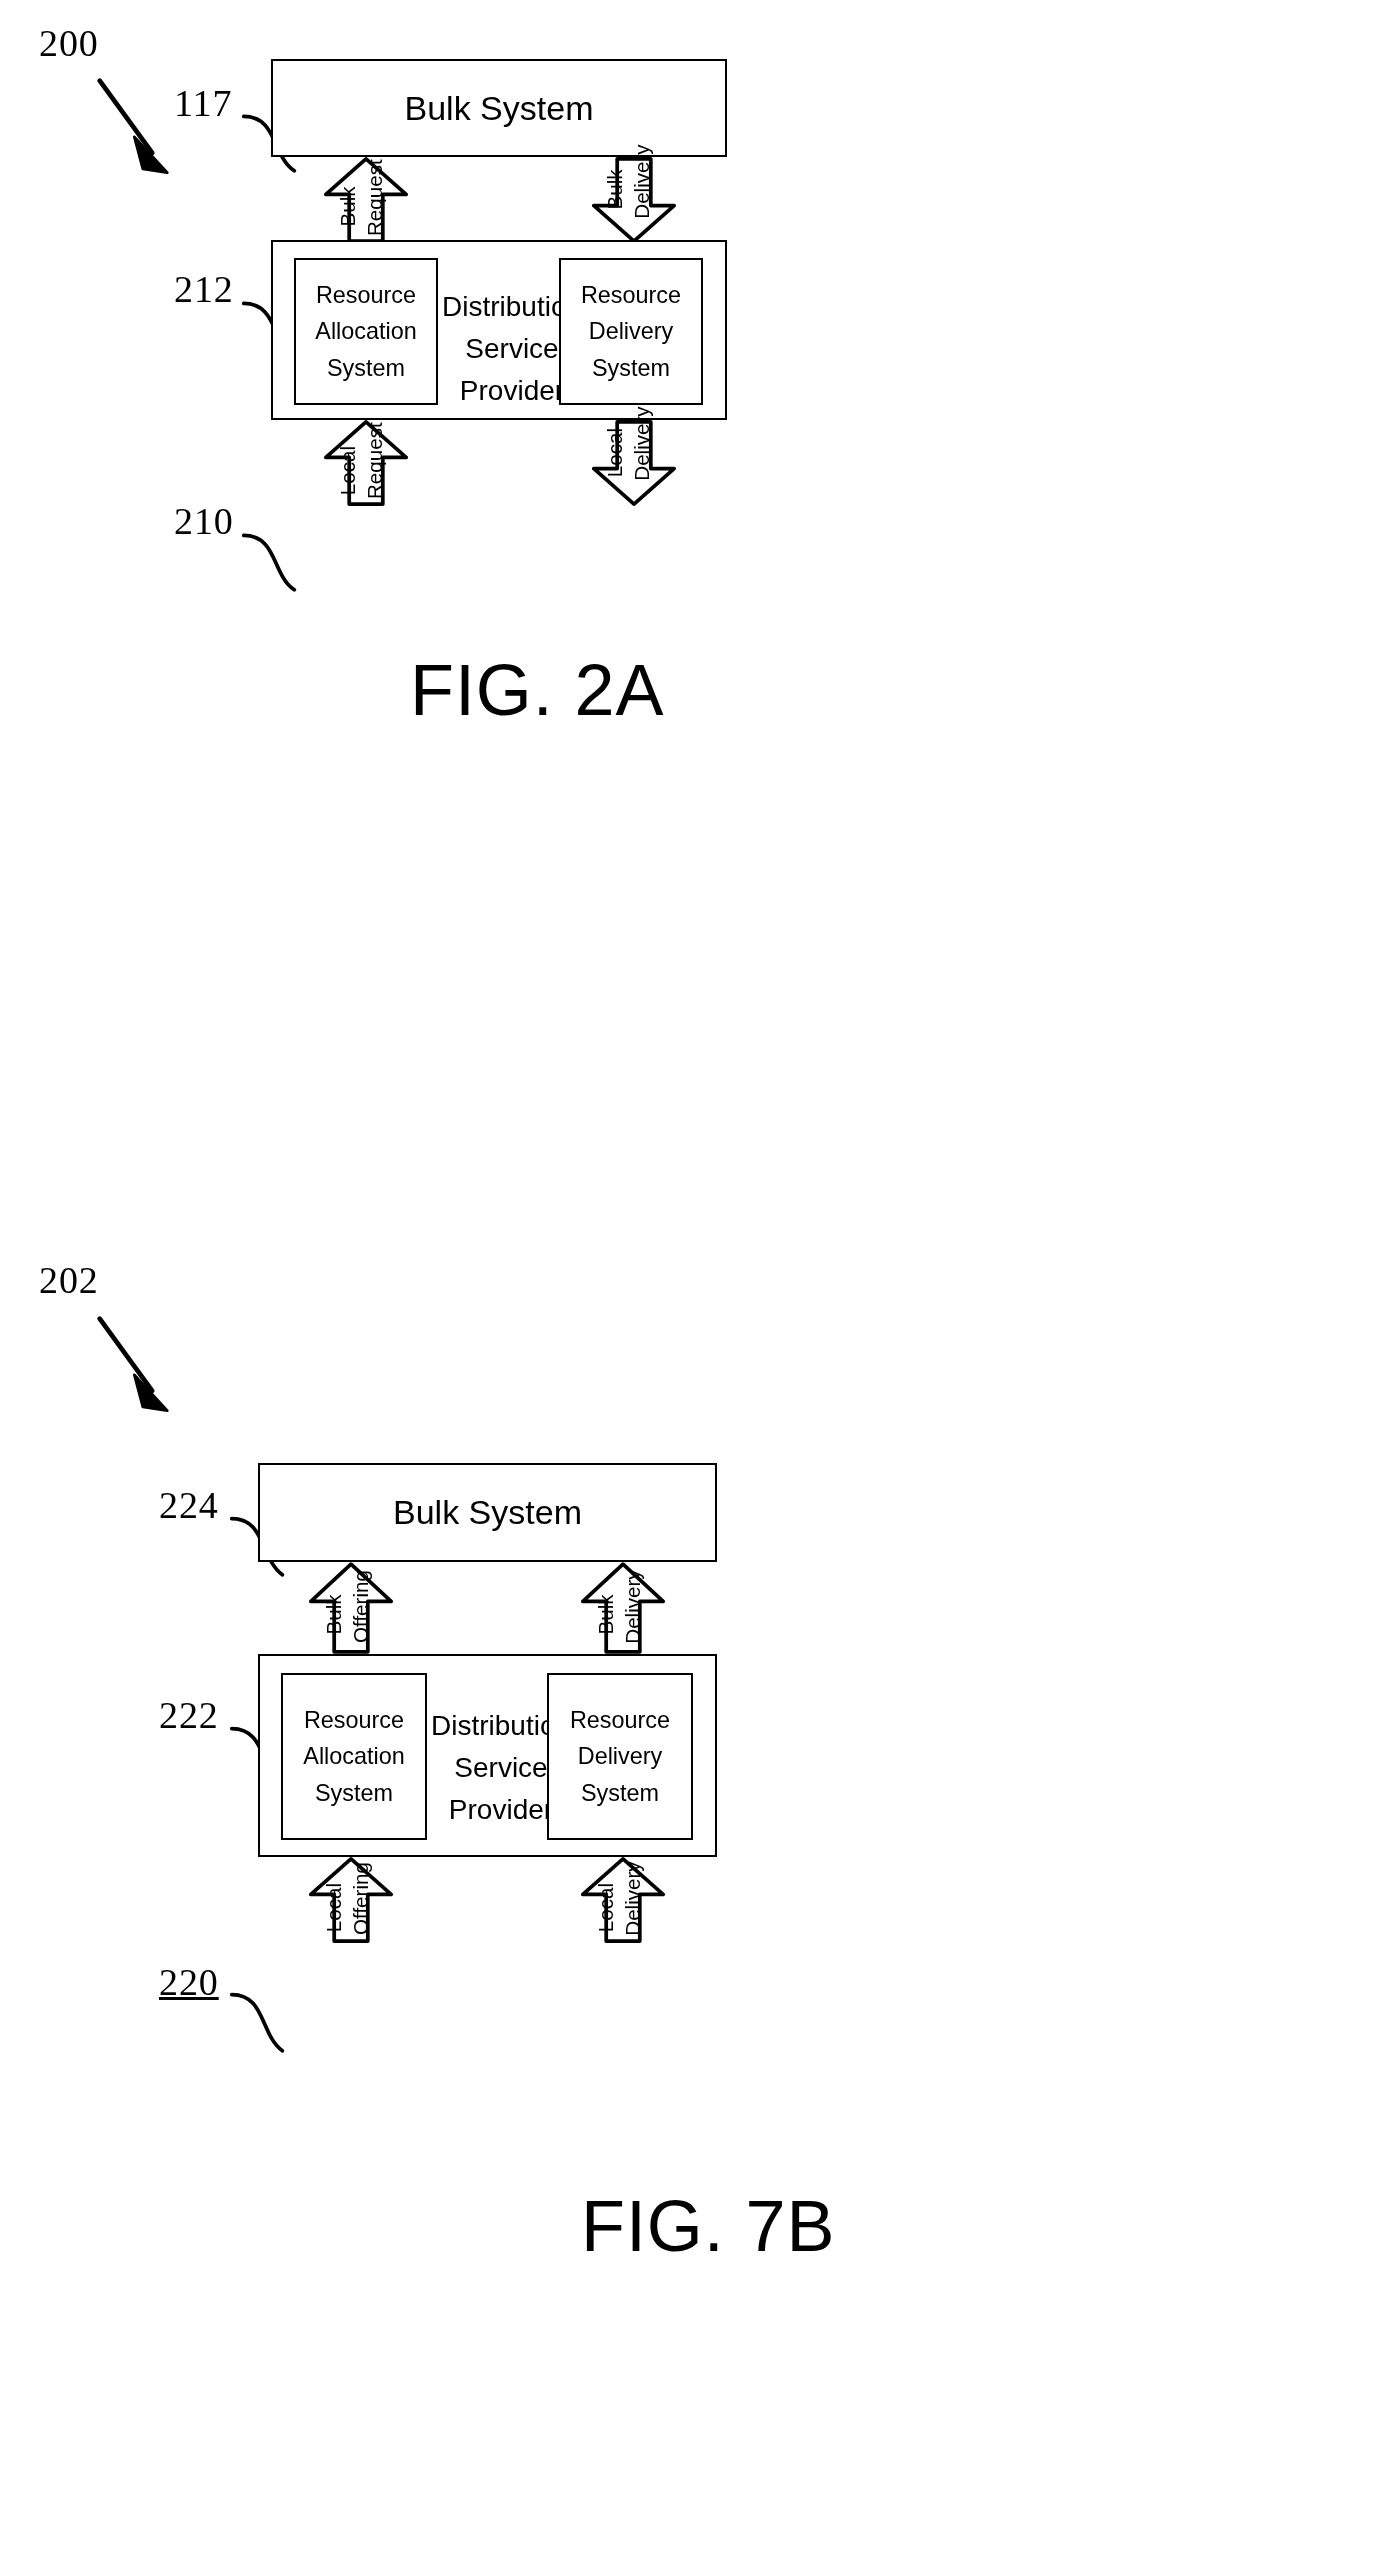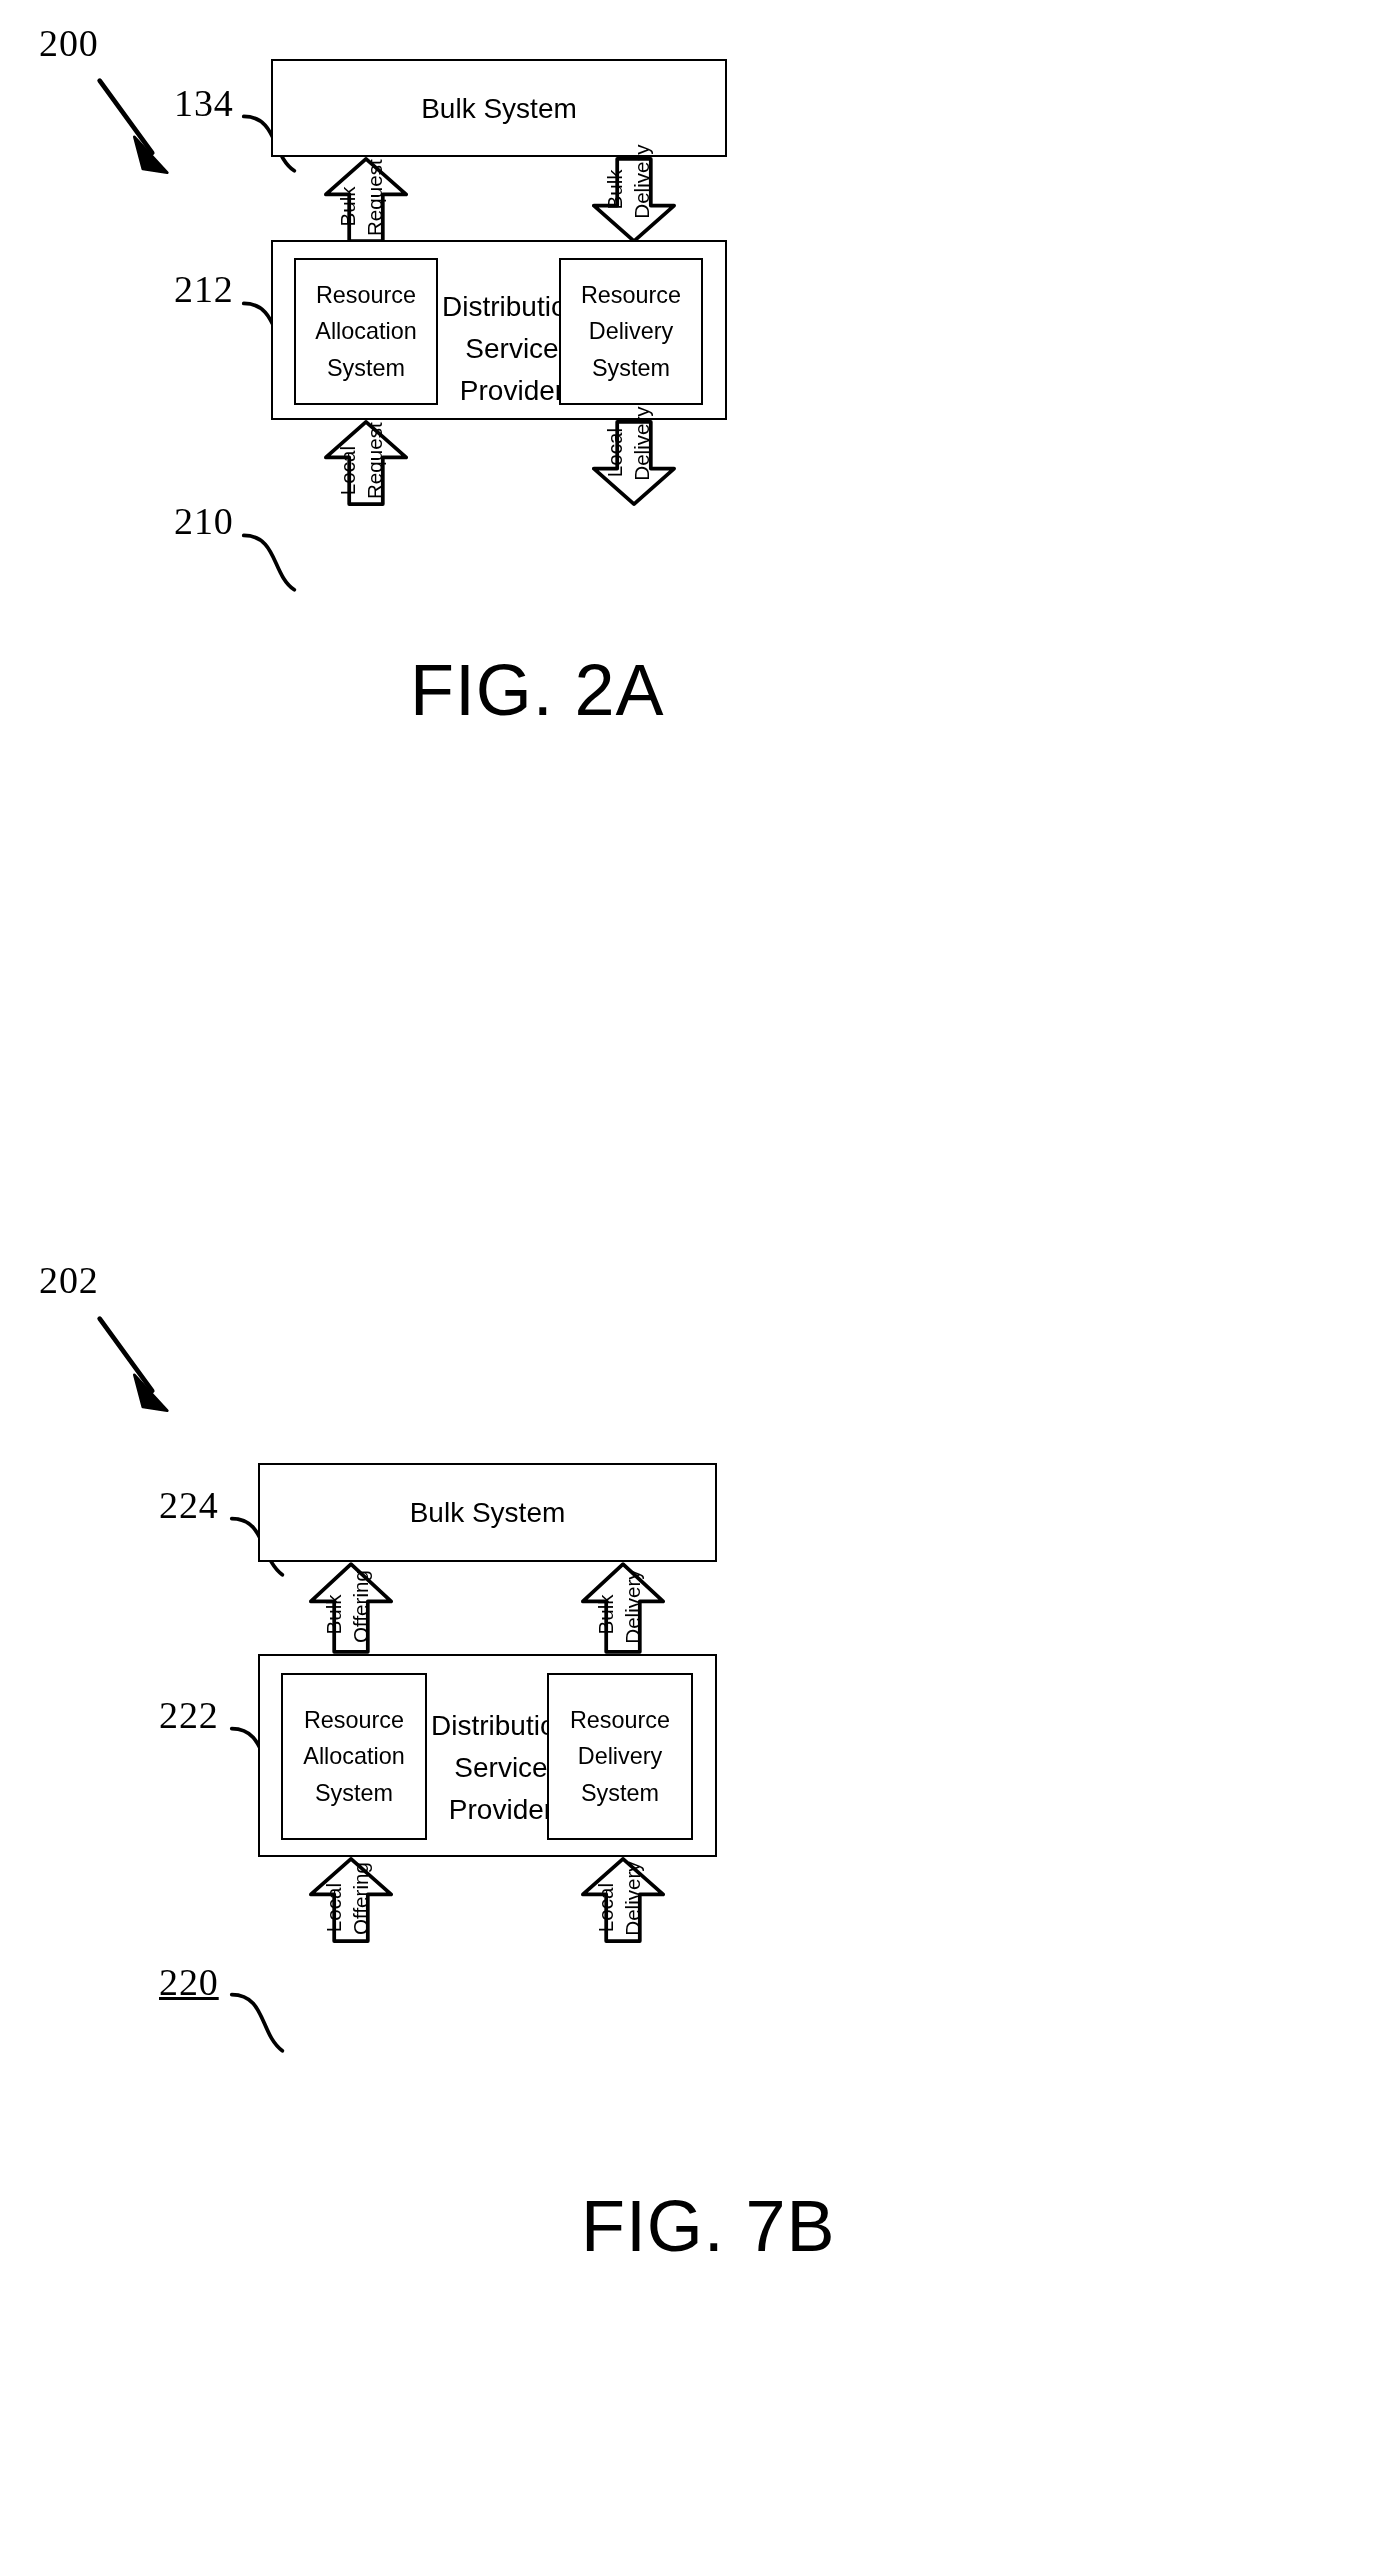--- a/index.html
+++ b/index.html
@@ -39,21 +39,21 @@
     position: absolute;
     border: 2.8px solid #000;
     background: #fff;
     box-sizing: border-box;
     display: flex;
     align-items: center;
     justify-content: center;
   }
   .block-label {
     font-family: "Liberation Sans", sans-serif;
-    font-size: 28px;
+    font-size: 34px;
     color: #000;
     text-align: center;
     line-height: 1.25;
     white-space: nowrap;
   }
 
   
   .subblock {
     position: absolute;
     border: 2.8px solid #000;
@@ -120,21 +120,21 @@
   <div class="abs" style="left:0;top:0;width:1392px;height:1219px;">
 
     <div class="ref-num" style="left:39px;top:20.6px;">200</div>
     <div class="leader" style="left:94px;top:75px;width:169px;height:122px;">
       <svg width="169" height="122" viewBox="0 0 180 130">
         <path d="M6 6 L62 83" stroke="#000" stroke-width="5" fill="none" stroke-linecap="round"></path>
         <path d="M43 66 L78 104 L52 100 Z" fill="#000" stroke="#000" stroke-width="3" stroke-linejoin="round"></path>
       </svg>
     </div>
 
-    <div class="ref-num" style="left:174px;top:81px;">134</div>
+    <div class="ref-num" style="left:174px;top:81px;">117</div>
     <div class="leader" style="left:240px;top:94px;width:103px;height:103px;">
       <svg width="103" height="103" viewBox="0 0 110 110">
         <path d="M4 24 C40 24, 34 66, 58 82" stroke="#000" stroke-width="4" fill="none" stroke-linecap="round"></path>
       </svg>
     </div>
 
     <div class="block" style="left:271px;top:59px;width:456px;height:98px;">
       <div class="block-label">Bulk System</div>
     </div>
 

